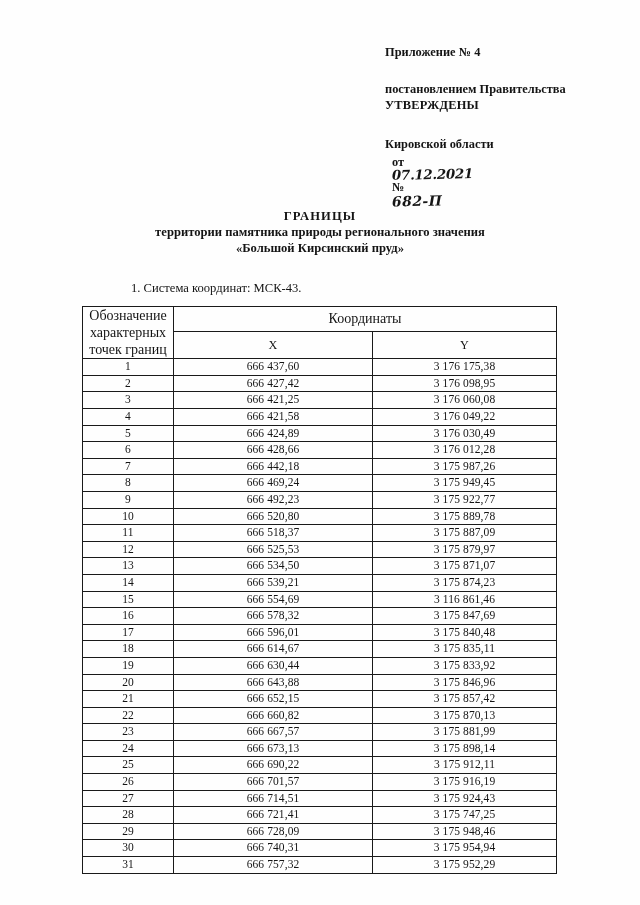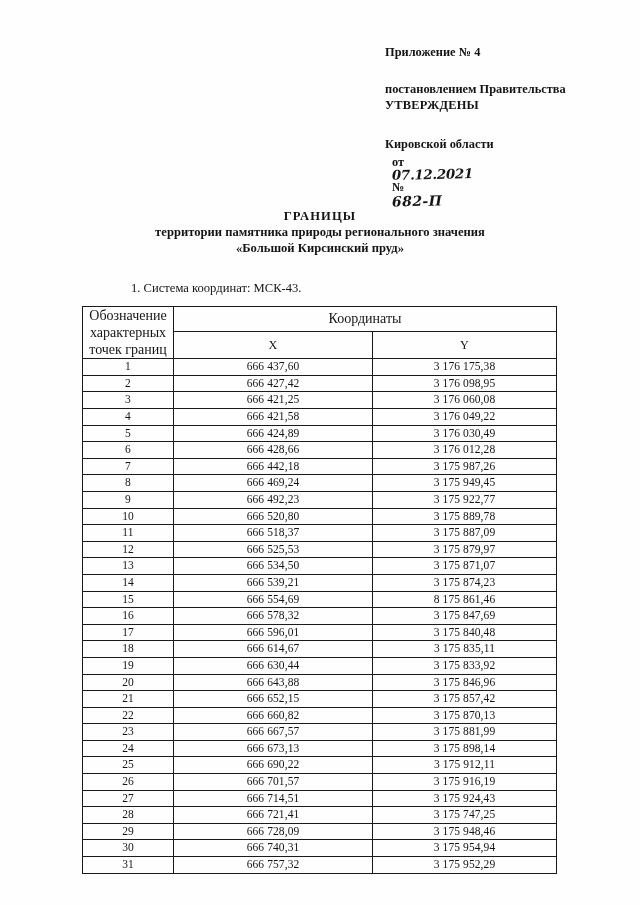--- a/index.html
+++ b/index.html
@@ -255,21 +255,21 @@
           <td class="cell-num">3 175 871,07</td>
         </tr>
         <tr>
           <td class="cell-num">14</td>
           <td class="cell-num">666 539,21</td>
           <td class="cell-num">3 175 874,23</td>
         </tr>
         <tr>
           <td class="cell-num">15</td>
           <td class="cell-num">666 554,69</td>
-          <td class="cell-num">8 175 861,46</td>
+          <td class="cell-num">3 116 861,46</td>
         </tr>
         <tr>
           <td class="cell-num">16</td>
           <td class="cell-num">666 578,32</td>
           <td class="cell-num">3 175 847,69</td>
         </tr>
         <tr>
           <td class="cell-num">17</td>
           <td class="cell-num">666 596,01</td>
           <td class="cell-num">3 175 840,48</td>

